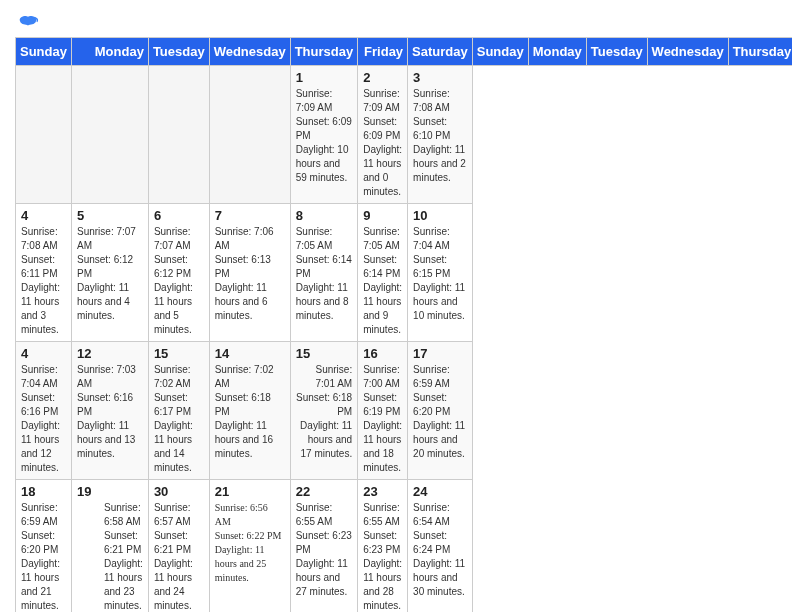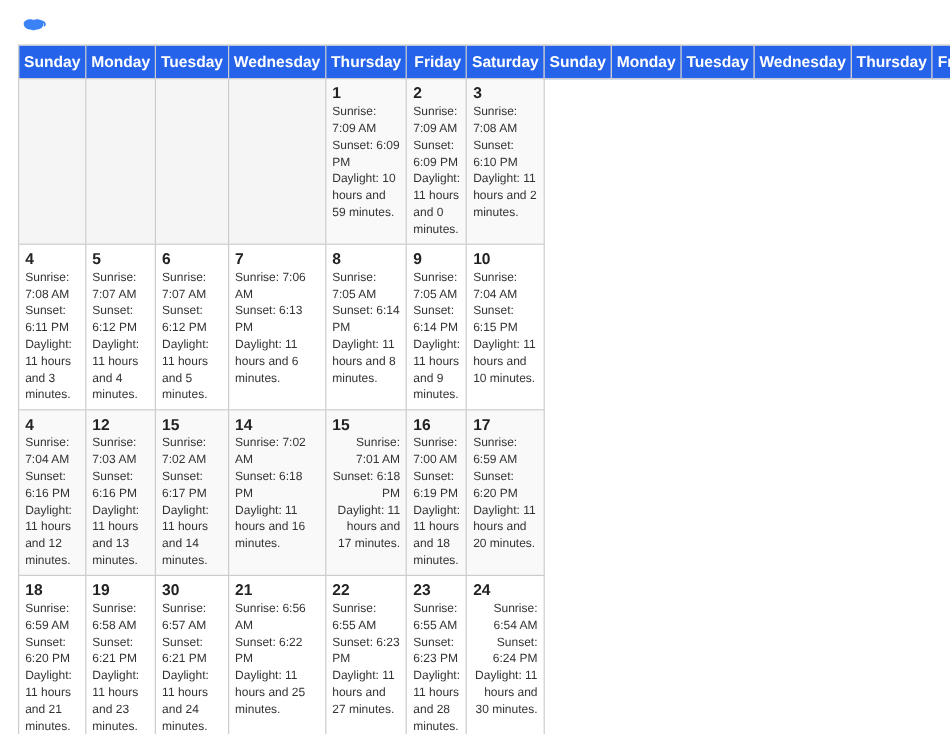--- a/index.html
+++ b/index.html
@@ -247,49 +247,49 @@
       </tr>
       <tr>
         <td>
           <span class="day-number">18</span>
           <div class="day-info" style="white-space: pre-line;">Sunrise: 6:59 AM
 Sunset: 6:20 PM
 Daylight: 11 hours and 21 minutes.</div>
         </td>
         <td>
           <span class="day-number">19</span>
-          <div class="day-info" style="white-space: pre-line;">Sunrise: 6:58 AM
+          <div class="day-info" style="white-space: pre-line; margin-left: 27px;">Sunrise: 6:58 AM
 Sunset: 6:21 PM
 Daylight: 11 hours and 23 minutes.</div>
         </td>
         <td>
           <span class="day-number">30</span>
           <div class="day-info" style="white-space: pre-line;">Sunrise: 6:57 AM
 Sunset: 6:21 PM
 Daylight: 11 hours and 24 minutes.</div>
         </td>
         <td>
           <span class="day-number">21</span>
-          <div class="day-info" style="white-space: pre-line;">Sunrise: 6:56 AM
+          <div class="day-info" style="white-space: pre-line; font-family: Liberation Serif, serif;">Sunrise: 6:56 AM
 Sunset: 6:22 PM
 Daylight: 11 hours and 25 minutes.</div>
         </td>
         <td>
           <span class="day-number">22</span>
           <div class="day-info" style="white-space: pre-line;">Sunrise: 6:55 AM
 Sunset: 6:23 PM
 Daylight: 11 hours and 27 minutes.</div>
         </td>
         <td>
           <span class="day-number">23</span>
           <div class="day-info" style="white-space: pre-line;">Sunrise: 6:55 AM
 Sunset: 6:23 PM
 Daylight: 11 hours and 28 minutes.</div>
         </td>
         <td>
           <span class="day-number">24</span>
-          <div class="day-info" style="white-space: pre-line; text-align: right;">Sunrise: 6:54 AM
+          <div class="day-info" style="white-space: pre-line;">Sunrise: 6:54 AM
 Sunset: 6:24 PM
 Daylight: 11 hours and 30 minutes.</div>
         </td>
       </tr>
     </tbody>
 </table>
 
 </body></html>

